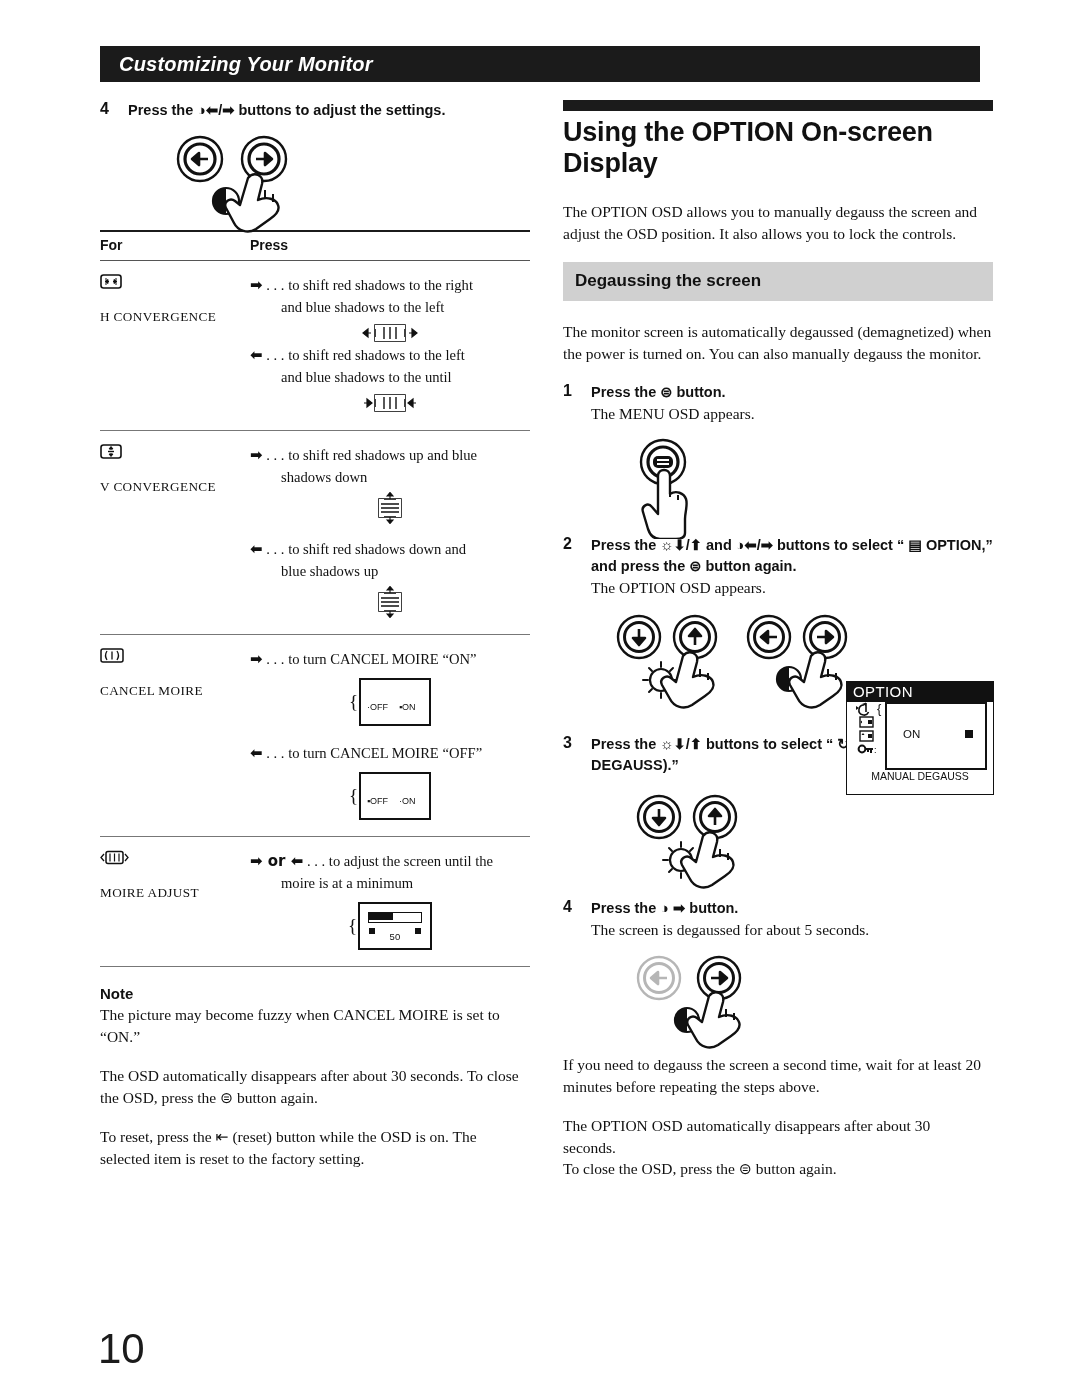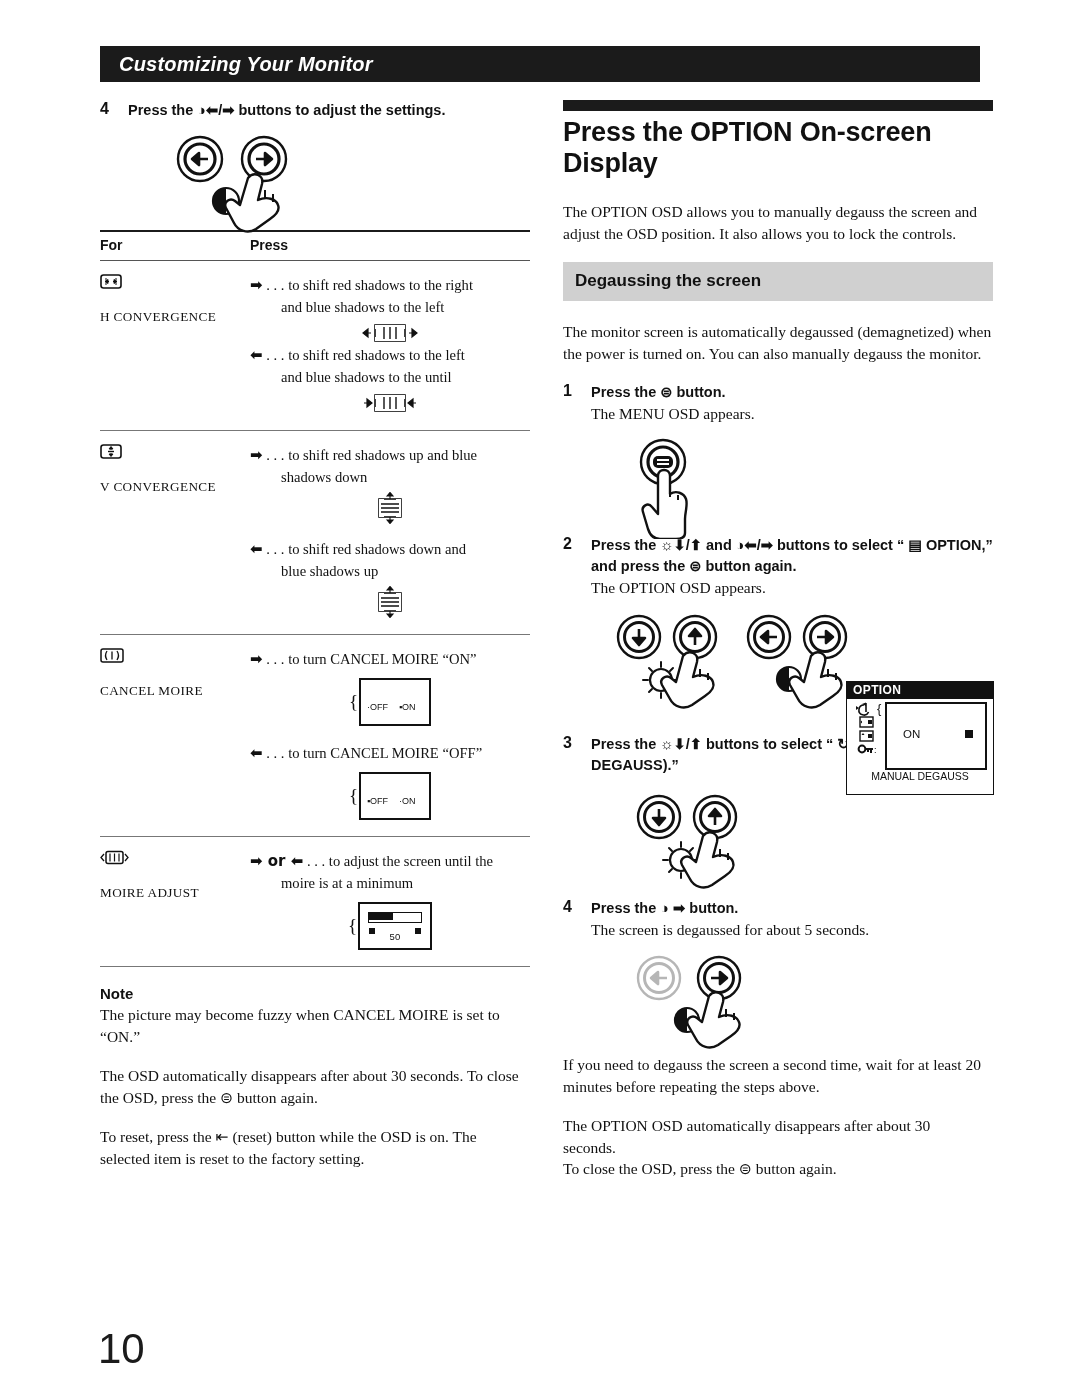--- a/index.html
+++ b/index.html
@@ -115,22 +115,22 @@
   .slider .val{position:absolute;left:0;top:22px;width:70px;text-align:center;font-family:"Liberation Sans", sans-serif;font-size:9.5px;}
   .slider .sq{position:absolute;top:24px;width:6px;height:6px;background:#111;}
   .slider .sq.l{left:9px;} .slider .sq.r{left:55px;}
 
   
   .osdpanel{
     position:absolute;left:846px;top:681px;width:146px;height:112px;
     border:1.6px solid #111;background:#fff;font-family:"Liberation Sans", sans-serif;
   }
   .osdpanel .title{
-    background:#111;color:#fff;font-size:12px;
-    padding:1px 0 2px 6px;letter-spacing:.4px;font-weight:bold;
+    background:#111;color:#fff;font-size:15px;
+    padding:1px 0 2px 6px;letter-spacing:.4px;
   }
   .osdpanel .icons{
     position:absolute;left:4px;top:20px;width:30px;
     font-size:11px;line-height:15px;
   }
   .osdpanel .win{
     position:absolute;left:38px;top:20px;width:98px;height:64px;
     border:2px solid #111;
   }
   .osdpanel .on{position:absolute;left:16px;top:24px;font-size:11.5px;}
@@ -354,21 +354,21 @@
 
     <div class="notehead">Note</div>
     <p class="body">The picture may become fuzzy when CANCEL MOIRE is set to “ON.”</p>
     <p class="body">The OSD automatically disappears after about 30 seconds. To close the OSD, press the ⊜ button again.</p>
     <p class="body">To reset,  press the ⇤ (reset) button while the OSD is on. The selected item is reset to the factory setting.</p>
   </div>
 
   <div class="colR">
 
     <div class="secrule"></div>
-    <div class="sechead">Press the OPTION On-screen Display</div>
+    <div class="sechead">Using the OPTION On-screen Display</div>
     <p class="body">The OPTION OSD allows you to manually degauss the screen and adjust  the OSD position. It also allows you to lock the controls.</p>
 
     <div class="subhead">Degaussing the screen</div>
     <p class="body">The monitor screen is automatically degaussed (demagnetized) when the power is turned on. You can also manually degauss the monitor.</p>
 
     <div class="step">
       <div class="num">1</div>
       <div class="txt">Press the ⊜ button.</div>
       <div class="substep">The MENU OSD appears.</div>
     </div>

